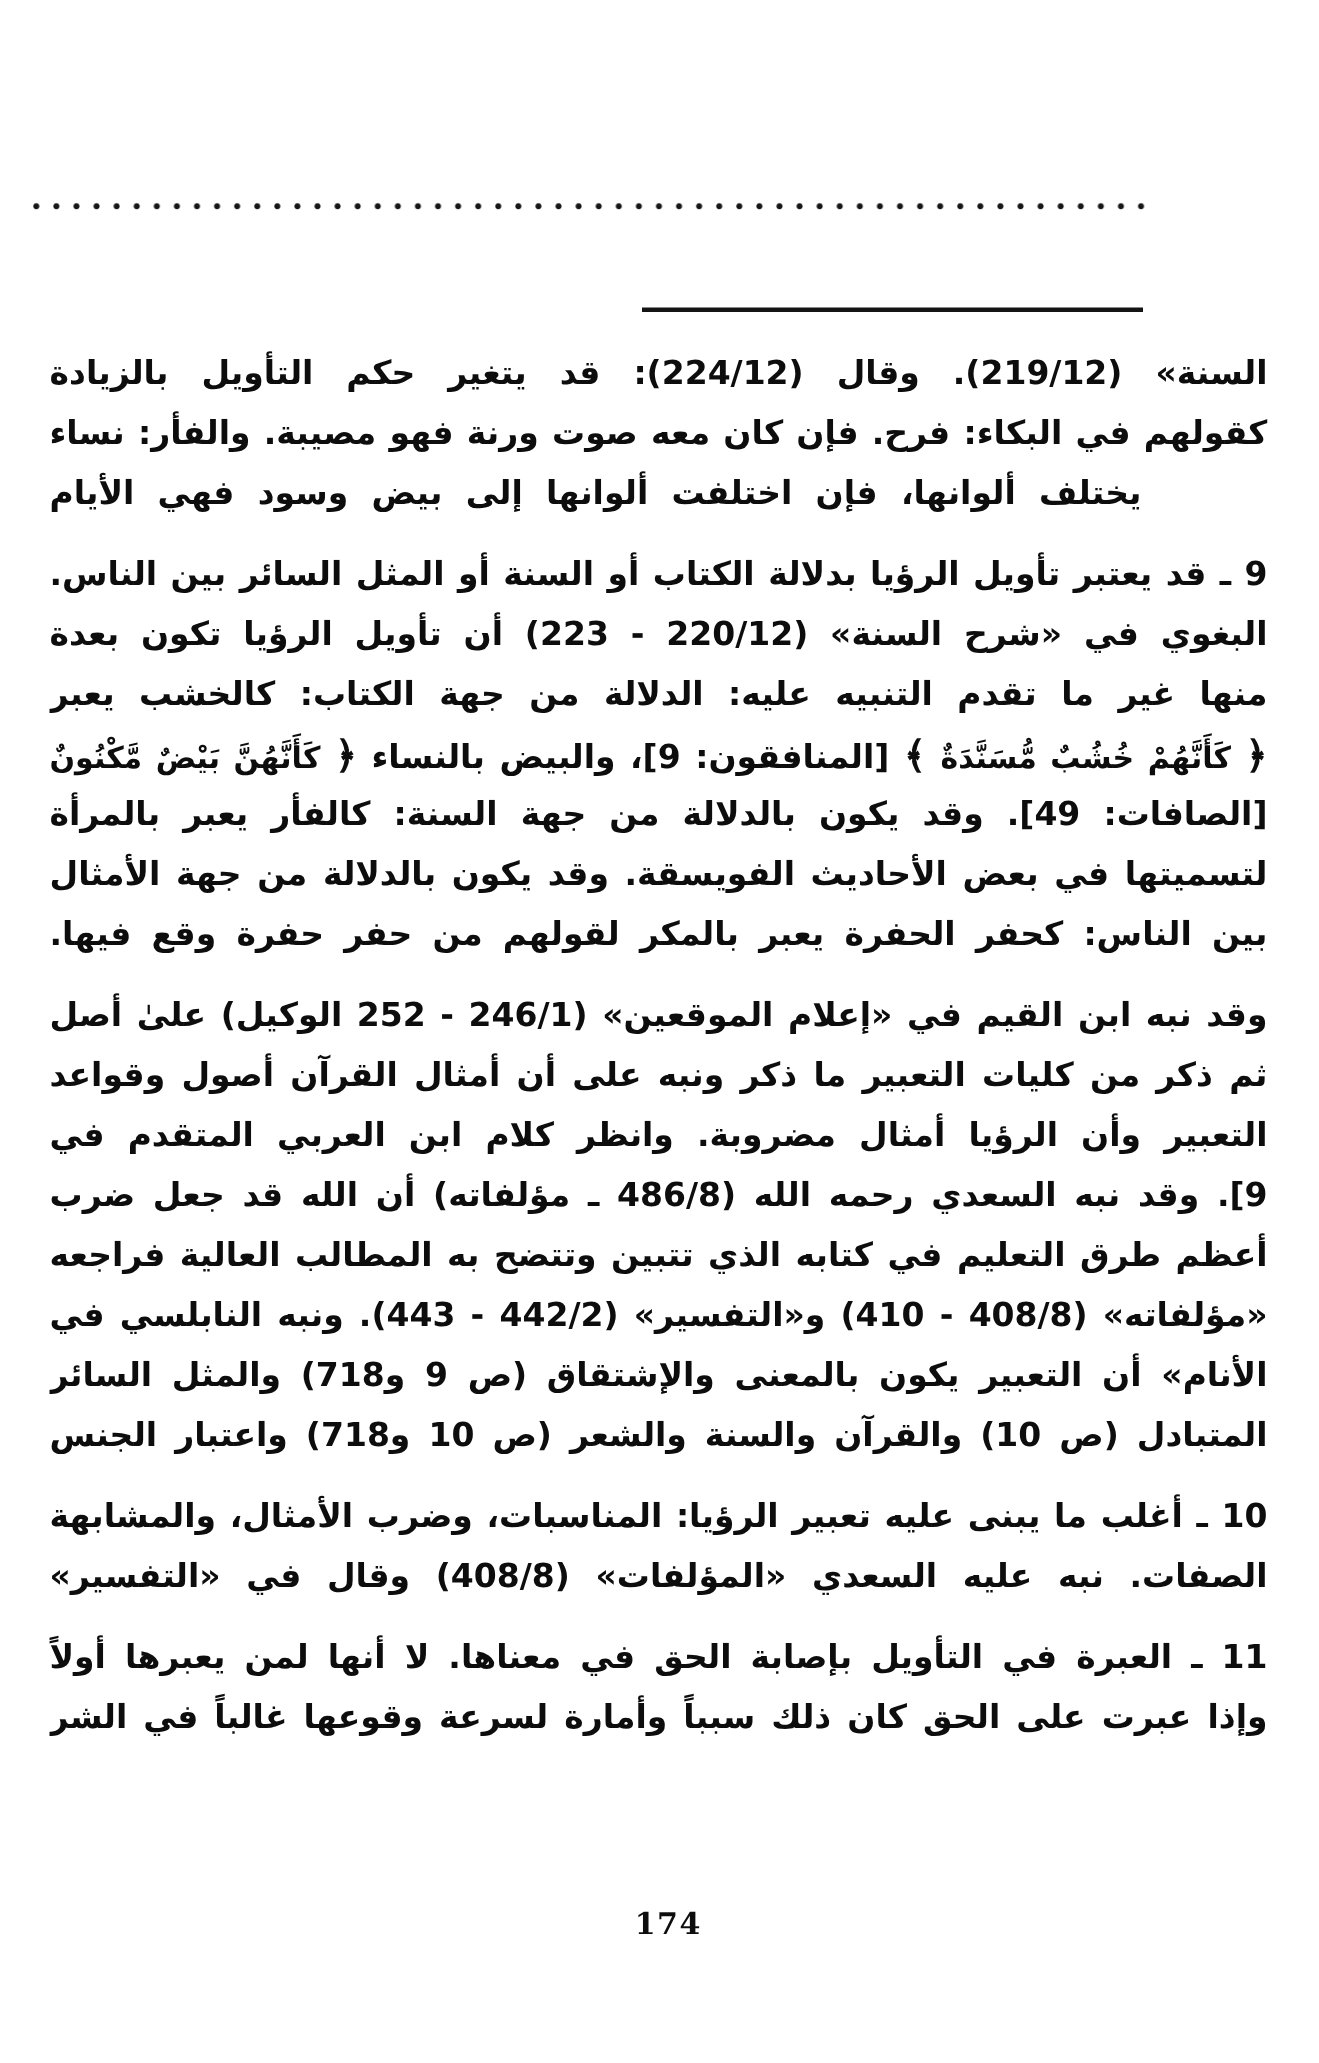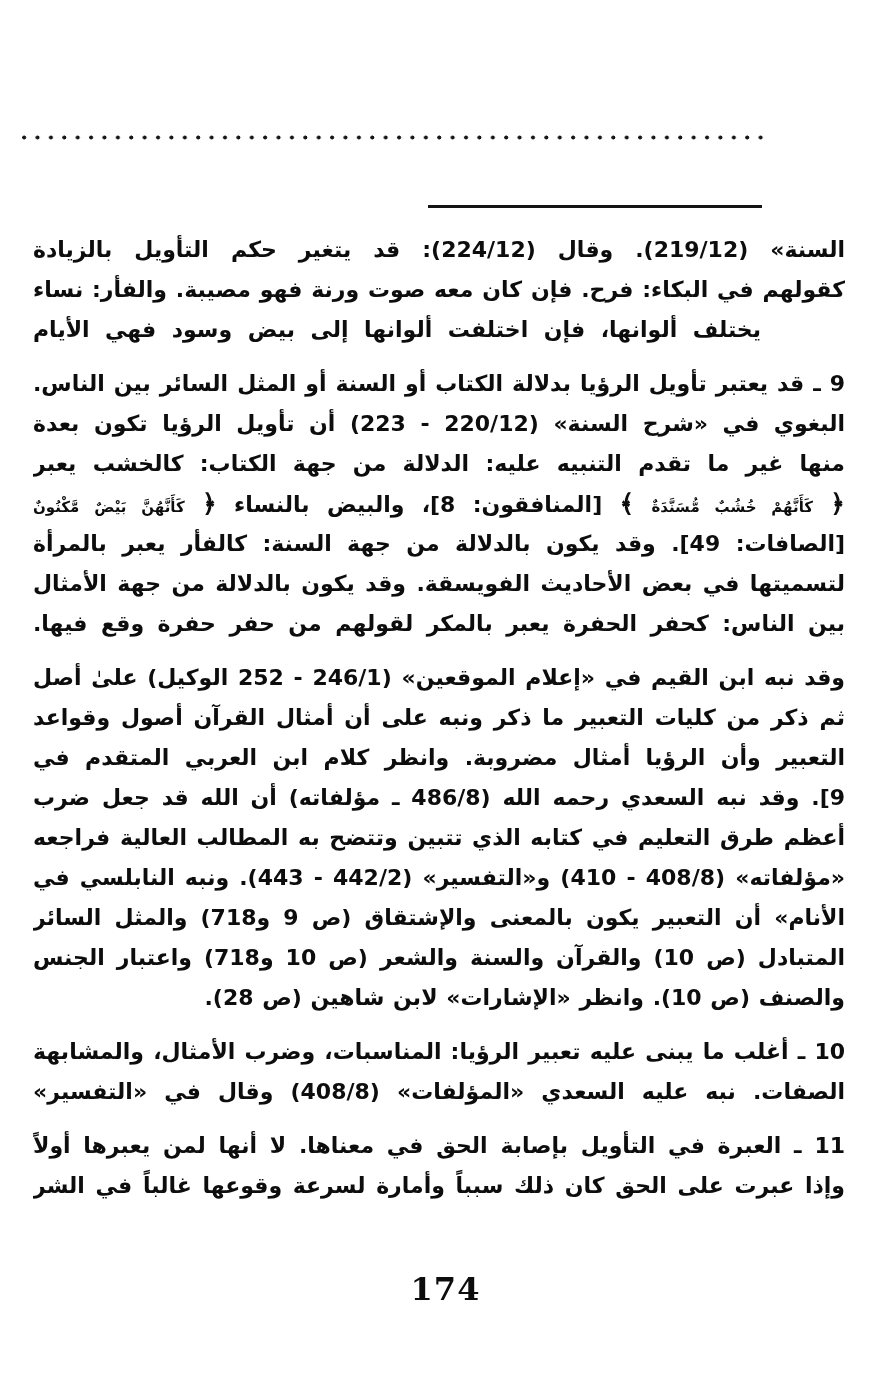--- a/index.html
+++ b/index.html
@@ -43,29 +43,29 @@
     text-align: justify;
     text-align-last: justify;
     word-spacing: 1px;
     overflow: hidden;
     white-space: normal;
   }
   .ln.lastln { text-align-last: right; }
   .ln.ind-a { padding-right: 84px; }
   .ln.ind-b { padding-right: 50px; }
   
-  .quran { font-size: 15px; letter-spacing: 0; }
+  .quran { font-size: 20px; letter-spacing: 0; }
   .orn-bracket { font-size: 25px; font-weight: bold; }
   
   .page-number {
     position: absolute;
     top: 1270px; left: 12px; right: 0;
     text-align: center;
     font-family: "DejaVu Serif", serif;
-    font-size: 32px;
+    font-size: 20px;
     font-weight: bold;
     letter-spacing: 1px;
   }
 </style>
 </head>
 <body>
 
 <div class="sheet">
 
   <div class="dots-line"></div>
@@ -81,41 +81,40 @@
     </div>
 
     <div class="fn-para">
       <div class="ln">9 ـ قد يعتبر تأويل الرؤيا بدلالة الكتاب أو السنة أو المثل السائر بين الناس. وقد نبه</div>
       <div class="ln">البغوي في «شرح السنة» (220/12 - 223) أن تأويل الرؤيا تكون بعدة دلالات وذكر</div>
       <div class="ln">منها غير ما تقدم التنبيه عليه: الدلالة من جهة الكتاب: كالخشب يعبر بالنفاق</div>
       <div class="ln">
         <span class="orn-bracket">﴿</span>
         <span class="quran">كَأَنَّهُمْ خُشُبٌ مُّسَنَّدَةٌ</span>
         <span class="orn-bracket">﴾</span>
-        <span>[المنافقون: 8]، والبيض بالنساء</span>
+        <span>[المنافقون: 9]، والبيض بالنساء</span>
         <span class="orn-bracket">﴿</span>
         <span class="quran">كَأَنَّهُنَّ بَيْضٌ مَّكْنُونٌ</span>
         
         
       </div>
       <div class="ln">[الصافات: 49]. وقد يكون بالدلالة من جهة السنة: كالفأر يعبر بالمرأة الفاسقة</div>
       <div class="ln">لتسميتها في بعض الأحاديث الفويسقة. وقد يكون بالدلالة من جهة الأمثال السائرة</div>
       <div class="ln lastln">بين الناس: كحفر الحفرة يعبر بالمكر لقولهم من حفر حفرة وقع فيها. وغير ذلك.</div>
     </div>
 
     <div class="fn-para">
       <div class="ln">وقد نبه ابن القيم في «إعلام الموقعين» (246/1 - 252 الوكيل) علىٰ أصل عبارة الرؤيا</div>
       <div class="ln">ثم ذكر من كليات التعبير ما ذكر ونبه على أن أمثال القرآن أصول وقواعد في علم</div>
       <div class="ln">التعبير وأن الرؤيا أمثال مضروبة. وانظر كلام ابن العربي المتقدم في حاشية [فصل:</div>
       <div class="ln">9]. وقد نبه السعدي رحمه الله (486/8 ـ مؤلفاته) أن الله قد جعل ضرب الأمثال من</div>
       <div class="ln">أعظم طرق التعليم في كتابه الذي تتبين وتتضح به المطالب العالية فراجعه وانظر</div>
       <div class="ln">«مؤلفاته» (408/8 - 410) و«التفسير» (442/2 - 443). ونبه النابلسي في «تعطير</div>
       <div class="ln">الأنام» أن التعبير يكون بالمعنى والإشتقاق (ص 9 و718) والمثل السائر واللفظ</div>
       <div class="ln">المتبادل (ص 10) والقرآن والسنة والشعر (ص 10 و718) واعتبار الجنس والطبع</div>
-      <div class="ln lastln">والصنف (ص 10). وانظر «الإشارات» لابن شاهين (ص 28).</div>
     </div>
 
     <div class="fn-para">
       <div class="ln">10 ـ أغلب ما يبنى عليه تعبير الرؤيا: المناسبات، وضرب الأمثال، والمشابهة في</div>
       <div class="ln">الصفات. نبه عليه السعدي «المؤلفات» (408/8) وقال في «التفسير» (442/2) أن</div>
     </div>
 
     <div class="fn-para">
       <div class="ln">11 ـ العبرة في التأويل بإصابة الحق في معناها. لا أنها لمن يعبرها أولاً بإطلاق.</div>
       <div class="ln">وإذا عبرت على الحق كان ذلك سبباً وأمارة لسرعة وقوعها غالباً في الشر وقد تتأخر =</div>

